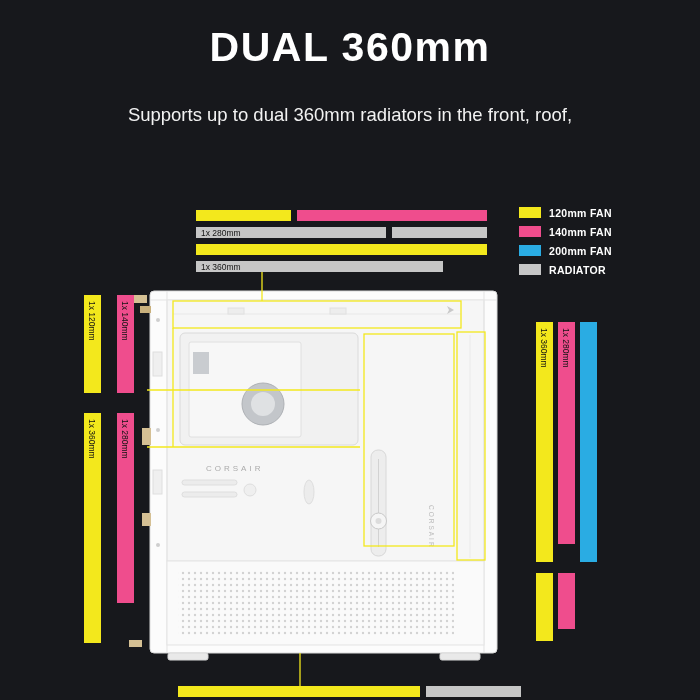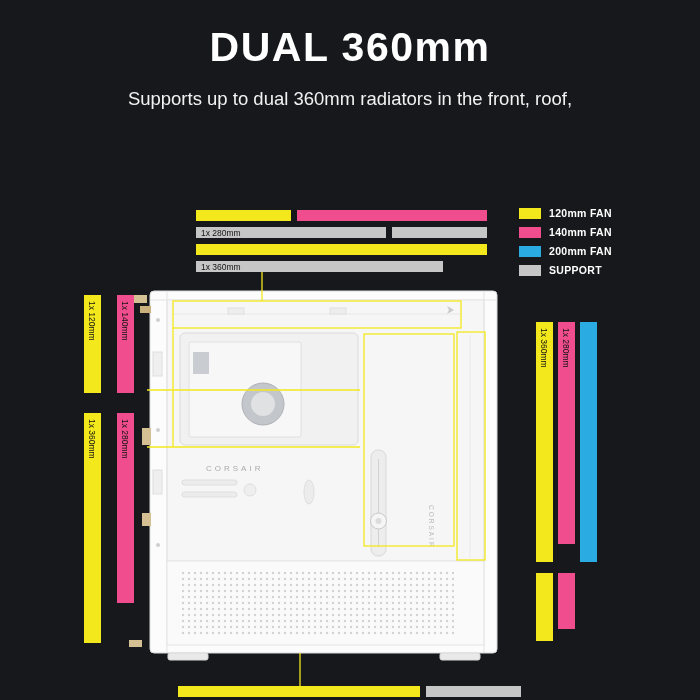--- a/index.html
+++ b/index.html
@@ -7,26 +7,26 @@
     position:relative; width:670px; height:700px; overflow:hidden;
     background:#17181c; font-family:"Liberation Sans", sans-serif;
   }
   .header { position:absolute; top:24px; left:0; width:700px; text-align:center; }
   .title {
     margin:0; color:#ffffff; font-size:41px; font-weight:800;
     letter-spacing:1.5px; line-height:1.17;
   }
   .title span { display:block; }
   .desc {
-    margin:14px auto 0; color:#f2f2f2; font-size:18.5px; line-height:1.42;
+    margin:30px auto 0; color:#f2f2f2; font-size:18.5px; line-height:1.42;
     font-weight:400;
   }
   .desc span { display:block; }
   .legend { position:absolute; left:519px; top:207px; }
-  .legend-row { display:flex; align-items:flex-end; margin-bottom:7px; }
+  .legend-row { display:flex; align-items:flex-start; margin-bottom:7px; }
   .sw { width:22px; height:11px; margin-right:8px; flex:0 0 auto; }
   .sw-yellow { background:#f3e81c; }
   .sw-pink   { background:#ef4d8d; }
   .sw-blue   { background:#2aace3; }
   .sw-gray   { background:#c6c6c6; }
   .legend-label { color:#ffffff; font-size:10.5px; font-weight:700; letter-spacing:.3px; white-space:nowrap; }
   .diagram { position:absolute; left:0; top:195px; }
 </style>
 </head>
 <body>
@@ -50,21 +50,21 @@
     <div class="legend-row">
       <span class="sw sw-pink"></span>
       <span class="legend-label">140mm FAN</span>
     </div>
     <div class="legend-row">
       <span class="sw sw-blue"></span>
       <span class="legend-label">200mm FAN</span>
     </div>
     <div class="legend-row">
       <span class="sw sw-gray"></span>
-      <span class="legend-label">SUPPORT</span>
+      <span class="legend-label">RADIATOR</span>
     </div>
   </div>
 
   <svg class="diagram" width="700" height="505" viewBox="0 195 700 505" xmlns="http://www.w3.org/2000/svg">
     <defs>
       <pattern id="vent-dots" width="6" height="6" patternUnits="userSpaceOnUse">
         <circle cx="3" cy="3" r="1.2" fill="#d2d2d2"></circle>
       </pattern>
     </defs>
 

